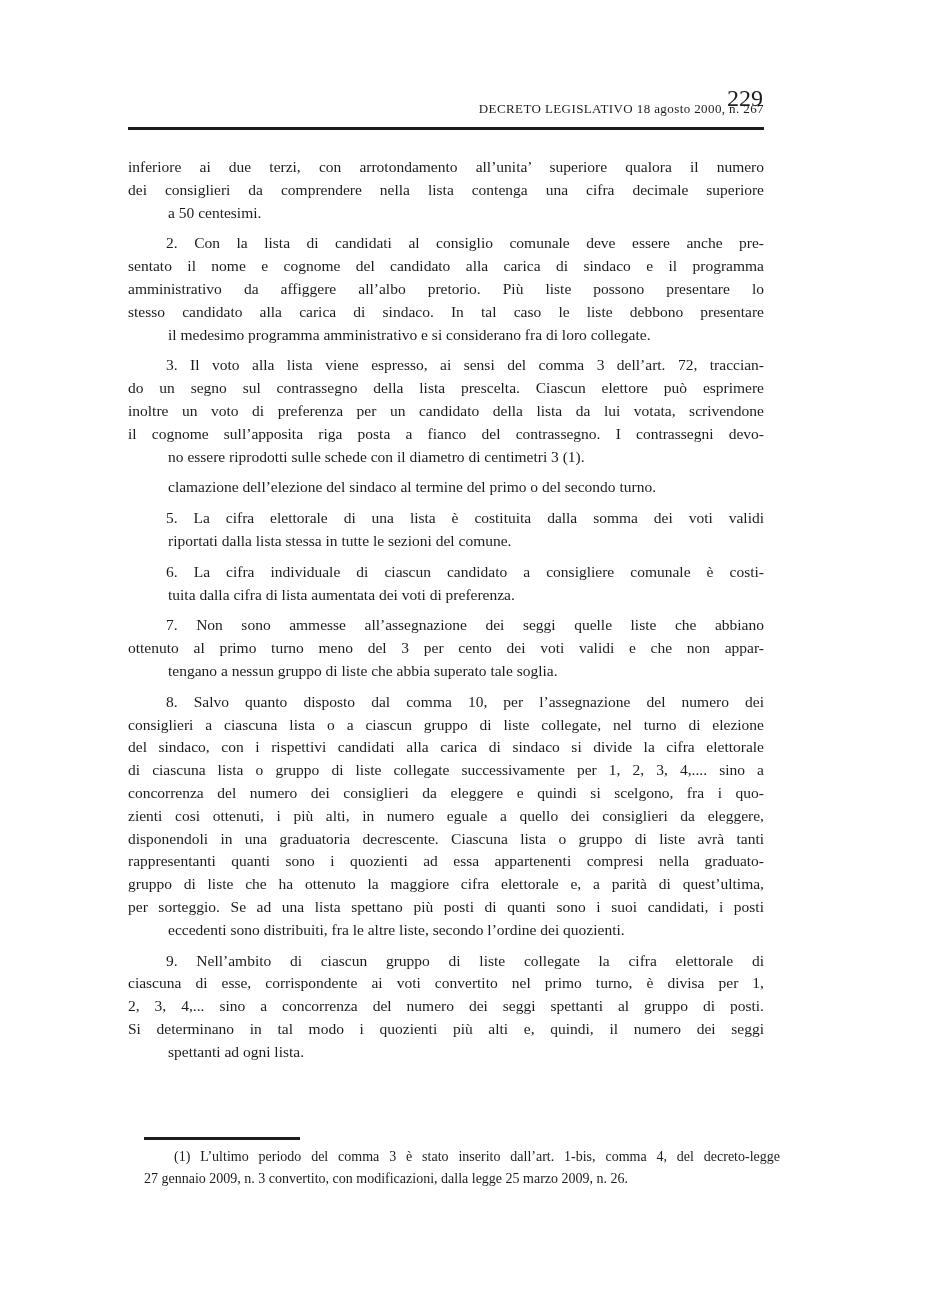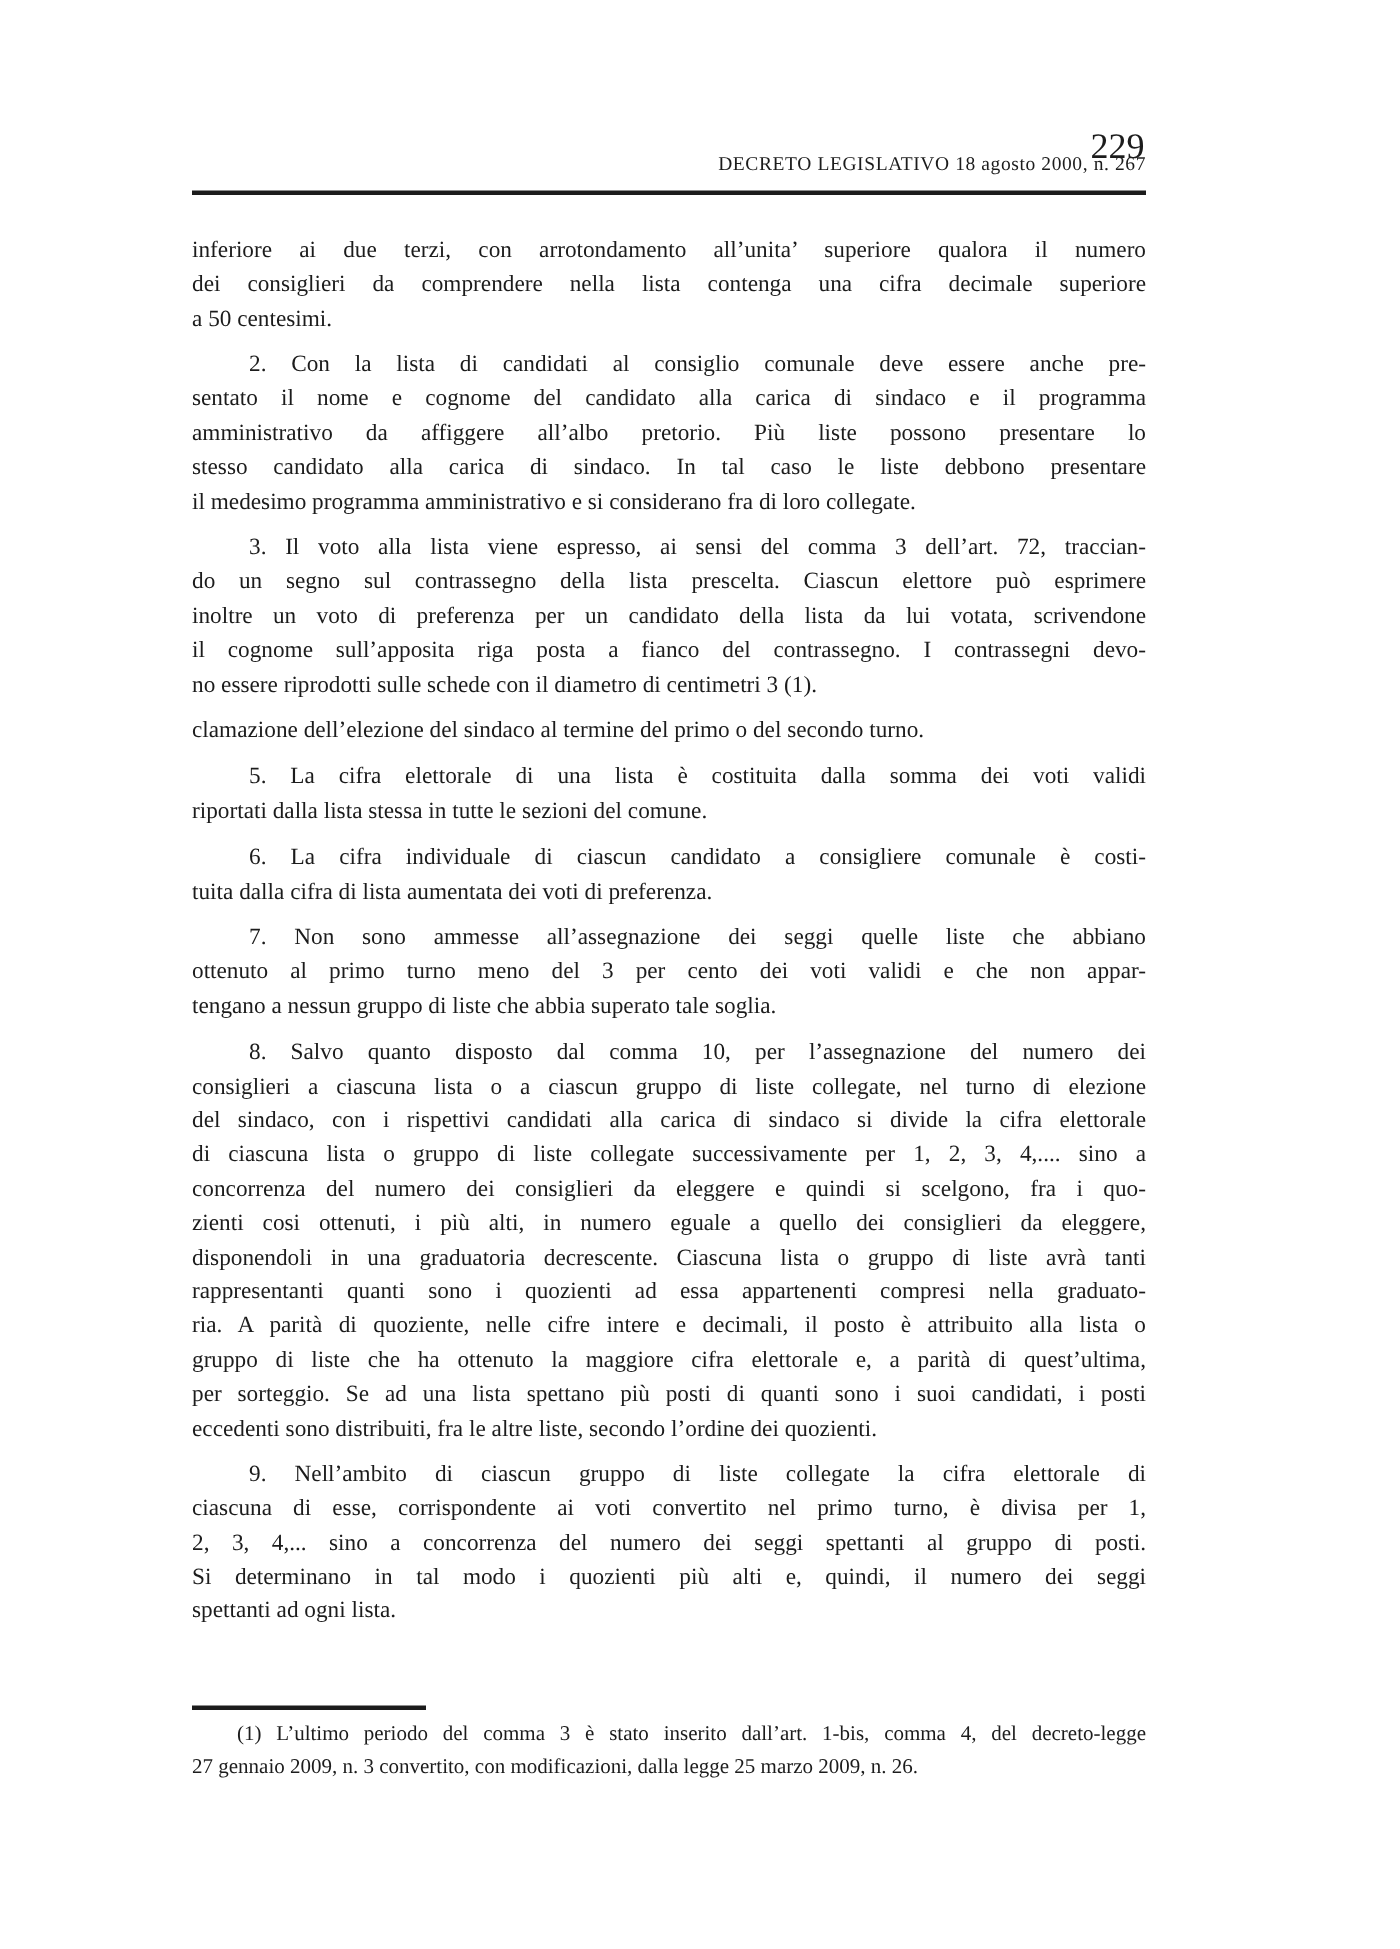--- a/index.html
+++ b/index.html
@@ -60,29 +60,30 @@
   }
   .para {
     margin: 0 0 8px 0;
   }
   .line {
     text-align: justify;
     text-align-last: justify;
   }
   .line.last {
     text-align-last: left;
+    margin-left: 40px;
   }
   .para.indent .line.first {
     text-indent: 38px;
   }
   
   .footnote-block {
     position: absolute;
     top: 1137px;
-    left: 0;
+    left: 16px;
     width: 100%;
   }
   .fn-rule {
     width: 156px;
     height: 3px;
     background: #1c1c1c;
   }
   .footnote {
     margin-top: 6px;
     font-size: 14px;
@@ -148,21 +149,20 @@
       </div>
       <div class="para indent">
         <div class="line first">8. Salvo quanto disposto dal comma 10, per l’assegnazione del numero dei</div>
         <div class="line">consiglieri a ciascuna lista o a ciascun gruppo di liste collegate, nel turno di elezione</div>
         <div class="line">del sindaco, con i rispettivi candidati alla carica di sindaco si divide la cifra elettorale</div>
         <div class="line">di ciascuna lista o gruppo di liste collegate successivamente per 1, 2, 3, 4,.... sino a</div>
         <div class="line">concorrenza del numero dei consiglieri da eleggere e quindi si scelgono, fra i quo-</div>
         <div class="line">zienti cosi ottenuti, i più alti, in numero eguale a quello dei consiglieri da eleggere,</div>
         <div class="line">disponendoli in una graduatoria decrescente. Ciascuna lista o gruppo di liste avrà tanti</div>
         <div class="line">rappresentanti quanti sono i quozienti ad essa appartenenti compresi nella graduato-</div>
-        <div class="line">ria. A parità di quoziente, nelle cifre intere e decimali, il posto è attribuito alla lista o</div>
         <div class="line">gruppo di liste che ha ottenuto la maggiore cifra elettorale e, a parità di quest’ultima,</div>
         <div class="line">per sorteggio. Se ad una lista spettano più posti di quanti sono i suoi candidati, i posti</div>
         <div class="line last">eccedenti sono distribuiti, fra le altre liste, secondo l’ordine dei quozienti.</div>
       </div>
       <div class="para indent">
         <div class="line first">9. Nell’ambito di ciascun gruppo di liste collegate la cifra elettorale di</div>
         <div class="line">ciascuna di esse, corrispondente ai voti convertito nel primo turno, è divisa per 1,</div>
         <div class="line">2, 3, 4,... sino a concorrenza del numero dei seggi spettanti al gruppo di posti.</div>
         <div class="line">Si determinano in tal modo i quozienti più alti e, quindi, il numero dei seggi</div>
         <div class="line last">spettanti ad ogni lista.</div>

